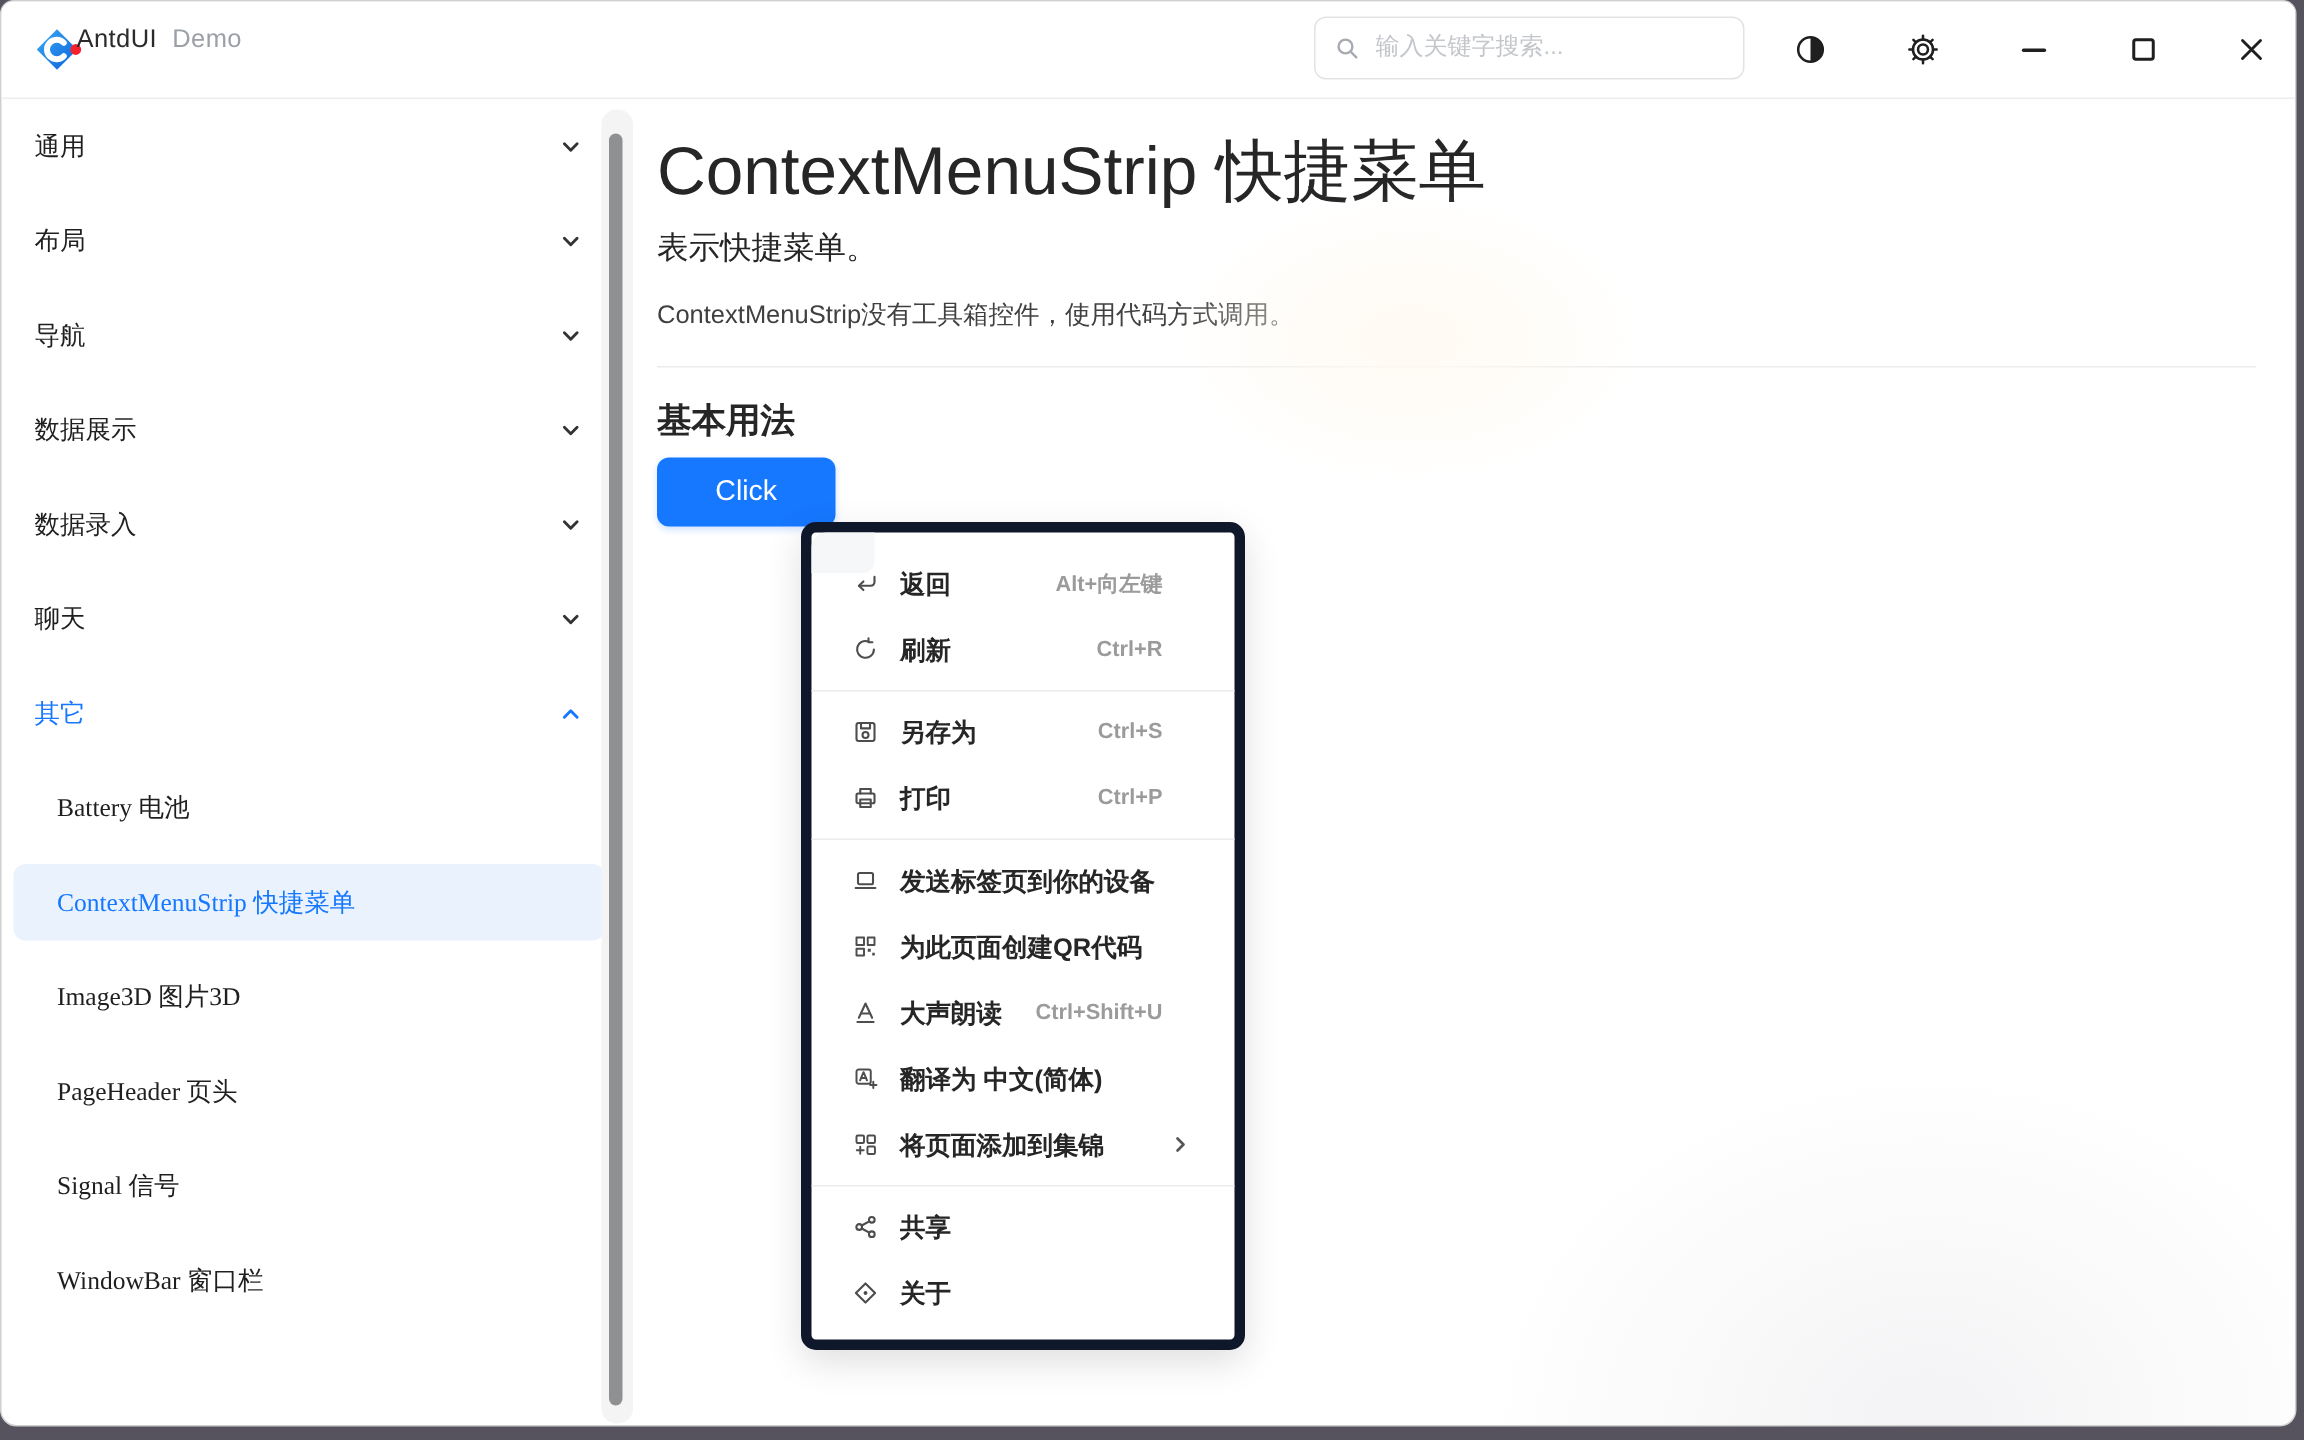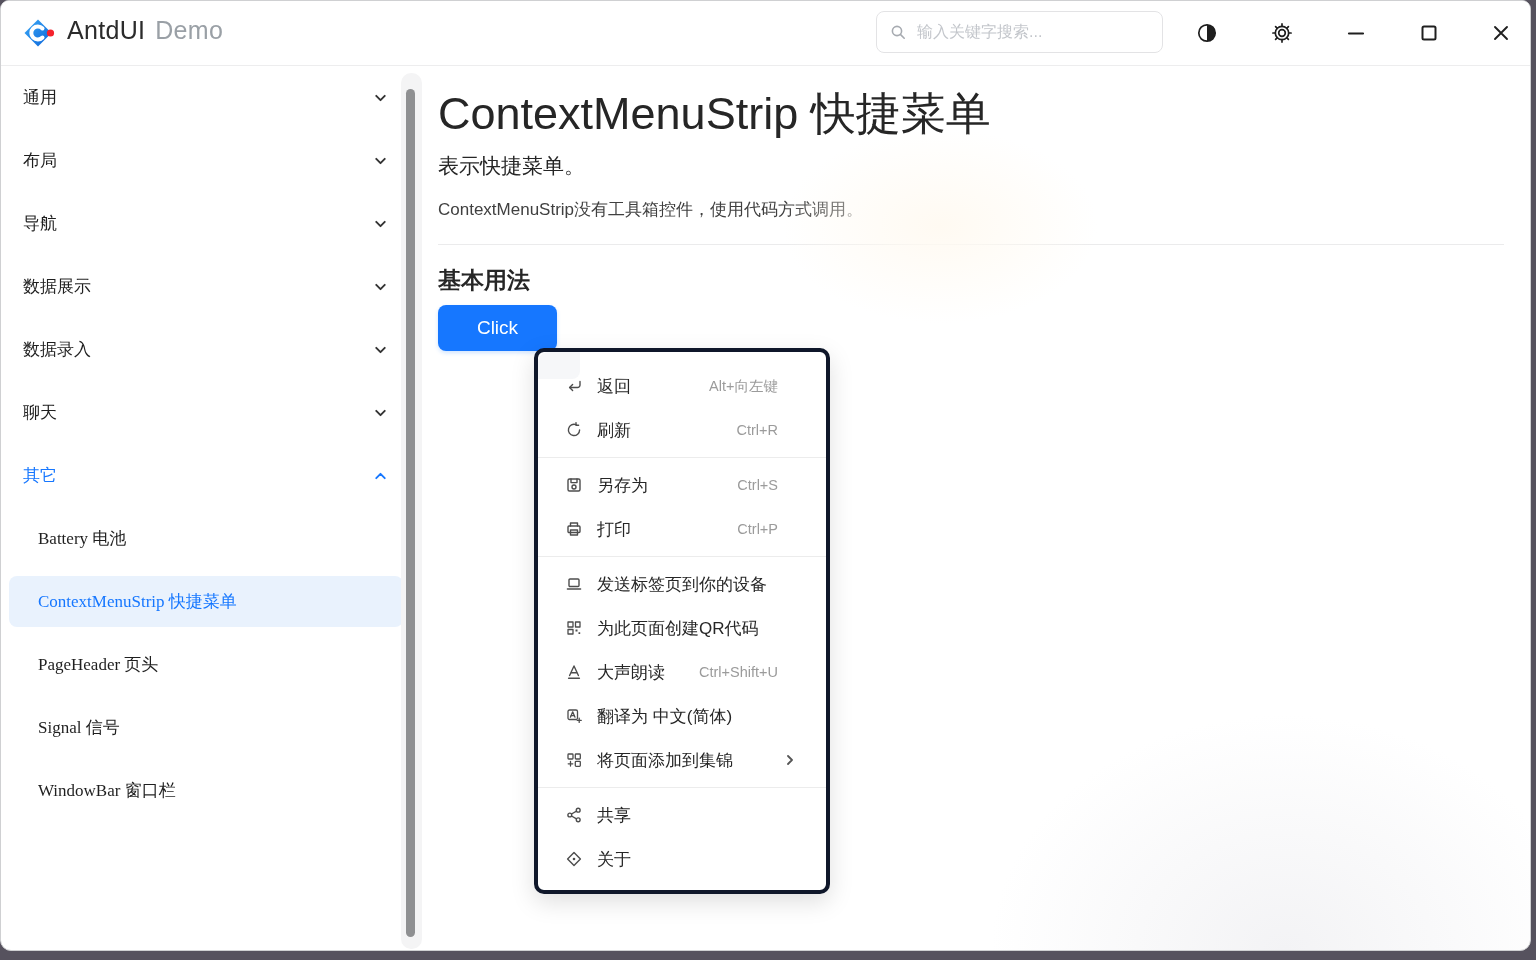--- a/index.html
+++ b/index.html
@@ -3,21 +3,21 @@
 <meta charset="utf-8">
 <style>
   html,body{margin:0;padding:0;width:1536px;height:960px;overflow:hidden;
     font-family:"Liberation Sans","DejaVu Sans",sans-serif;background:#56525e;}
   .window{position:absolute;left:0;top:0;width:1529px;height:949px;background:#fff;
     border:1px solid #cfd0d2;border-radius:9px 9px 11px 11px;overflow:hidden;}
   
   .titlebar{position:absolute;left:0;top:0;right:0;height:64px;background:#fff;
     border-bottom:1px solid #ededee;z-index:30;}
   .logo{position:absolute;left:22px;top:16px;width:32px;height:32px;}
-  .apptitle{position:absolute;left:66px;top:15px;font-size:25px;color:#2b2b2b;font-weight:500;letter-spacing:.3px;}
+  .apptitle{position:absolute;left:50px;top:15px;font-size:17px;color:#2b2b2b;font-weight:500;letter-spacing:.3px;}
   .appsub{color:#9aa0a6;font-weight:400;margin-left:10px;}
   .search{position:absolute;left:875px;top:10px;width:287px;height:42px;box-sizing:border-box;
     border:1px solid #e3e3e5;border-radius:8px;display:flex;align-items:center;padding:0 12px;background:#fff;}
   .search input{border:none;outline:none;flex:1;font-size:16px;color:#333;margin-left:8px;
     font-family:inherit;background:transparent;}
   .search input::placeholder{color:#c3c6cb;}
   .winbtn{position:absolute;top:12px;width:40px;height:40px;display:flex;align-items:center;
     justify-content:center;cursor:pointer;color:#1f1f1f;}
   
   .sidebar{position:absolute;left:0;top:65px;width:422px;bottom:0;background:transparent;z-index:10;}
@@ -39,22 +39,22 @@
   .page-title{font-size:45px;line-height:56px;color:#262626;margin-top:20px;font-weight:400;}
   .page-sub{font-size:21px;line-height:30px;color:#262626;font-weight:500;margin-top:9px;}
   .page-desc{font-size:17px;line-height:24px;color:#404040;margin-top:17px;}
   .divider{height:1px;background:#ebebec;margin-top:22px;}
   .section-title{font-size:23px;line-height:32px;color:#262626;font-weight:600;margin-top:19px;}
   .btn-primary{margin-top:9px;width:119px;height:46px;border:none;border-radius:8px;background:#1677ff;
     color:#fff;font-size:19px;font-family:inherit;cursor:pointer;display:flex;align-items:center;justify-content:center;
     box-shadow:0 2px 4px rgba(22,119,255,.2);}
   
   .menu{position:absolute;left:533px;top:347px;width:296px;box-sizing:border-box;background:#fff;
-    border:4px solid #0f172a;border-radius:10px;box-shadow:0 8px 24px rgba(0,0,0,.13);
-    padding:12px 0 9px 0;z-index:40;}
+    border:7px solid #0f172a;border-radius:10px;box-shadow:0 8px 24px rgba(0,0,0,.13);
+    padding:12px 0 9px 0;z-index:40;font-weight:bold;}
   .menu-corner{position:absolute;left:0;top:0;width:42px;height:27px;background:#f6f7f9;border-radius:10px 0 8px 0;}
   .mrow{height:44px;display:flex;align-items:center;padding:0 28px 0 27px;cursor:pointer;position:relative;}
   .mrow .micon{width:18px;height:18px;margin-right:14px;flex:none;display:flex;align-items:center;}
   .mrow .mlabel{font-size:17px;color:#262626;white-space:nowrap;}
   .mrow .mshort{margin-left:auto;font-size:14.5px;color:#9b9b9b;padding-right:20px;white-space:nowrap;}
   .mrow .msub{margin-left:auto;display:flex;align-items:center;}
   .mdivider{height:1px;background:#ececec;margin:5px 0;}
   svg{display:block;}
 </style>
 </head>
@@ -189,20 +189,23 @@
     </div>
 
     <div class="srow i">
       <span>Battery 电池</span>
     </div>
     <div class="srow i selected">
       <div class="sel-bg"></div>
       <span>ContextMenuStrip 快捷菜单</span>
     </div>
     <div class="srow i">
+      <span>Image3D 图片3D</span>
+    </div>
+    <div class="srow i">
       <span>PageHeader 页头</span>
     </div>
     <div class="srow i">
       <span>Signal 信号</span>
     </div>
     <div class="srow i">
       <span>WindowBar 窗口栏</span>
     </div>
 
     <div class="scroll-track">

